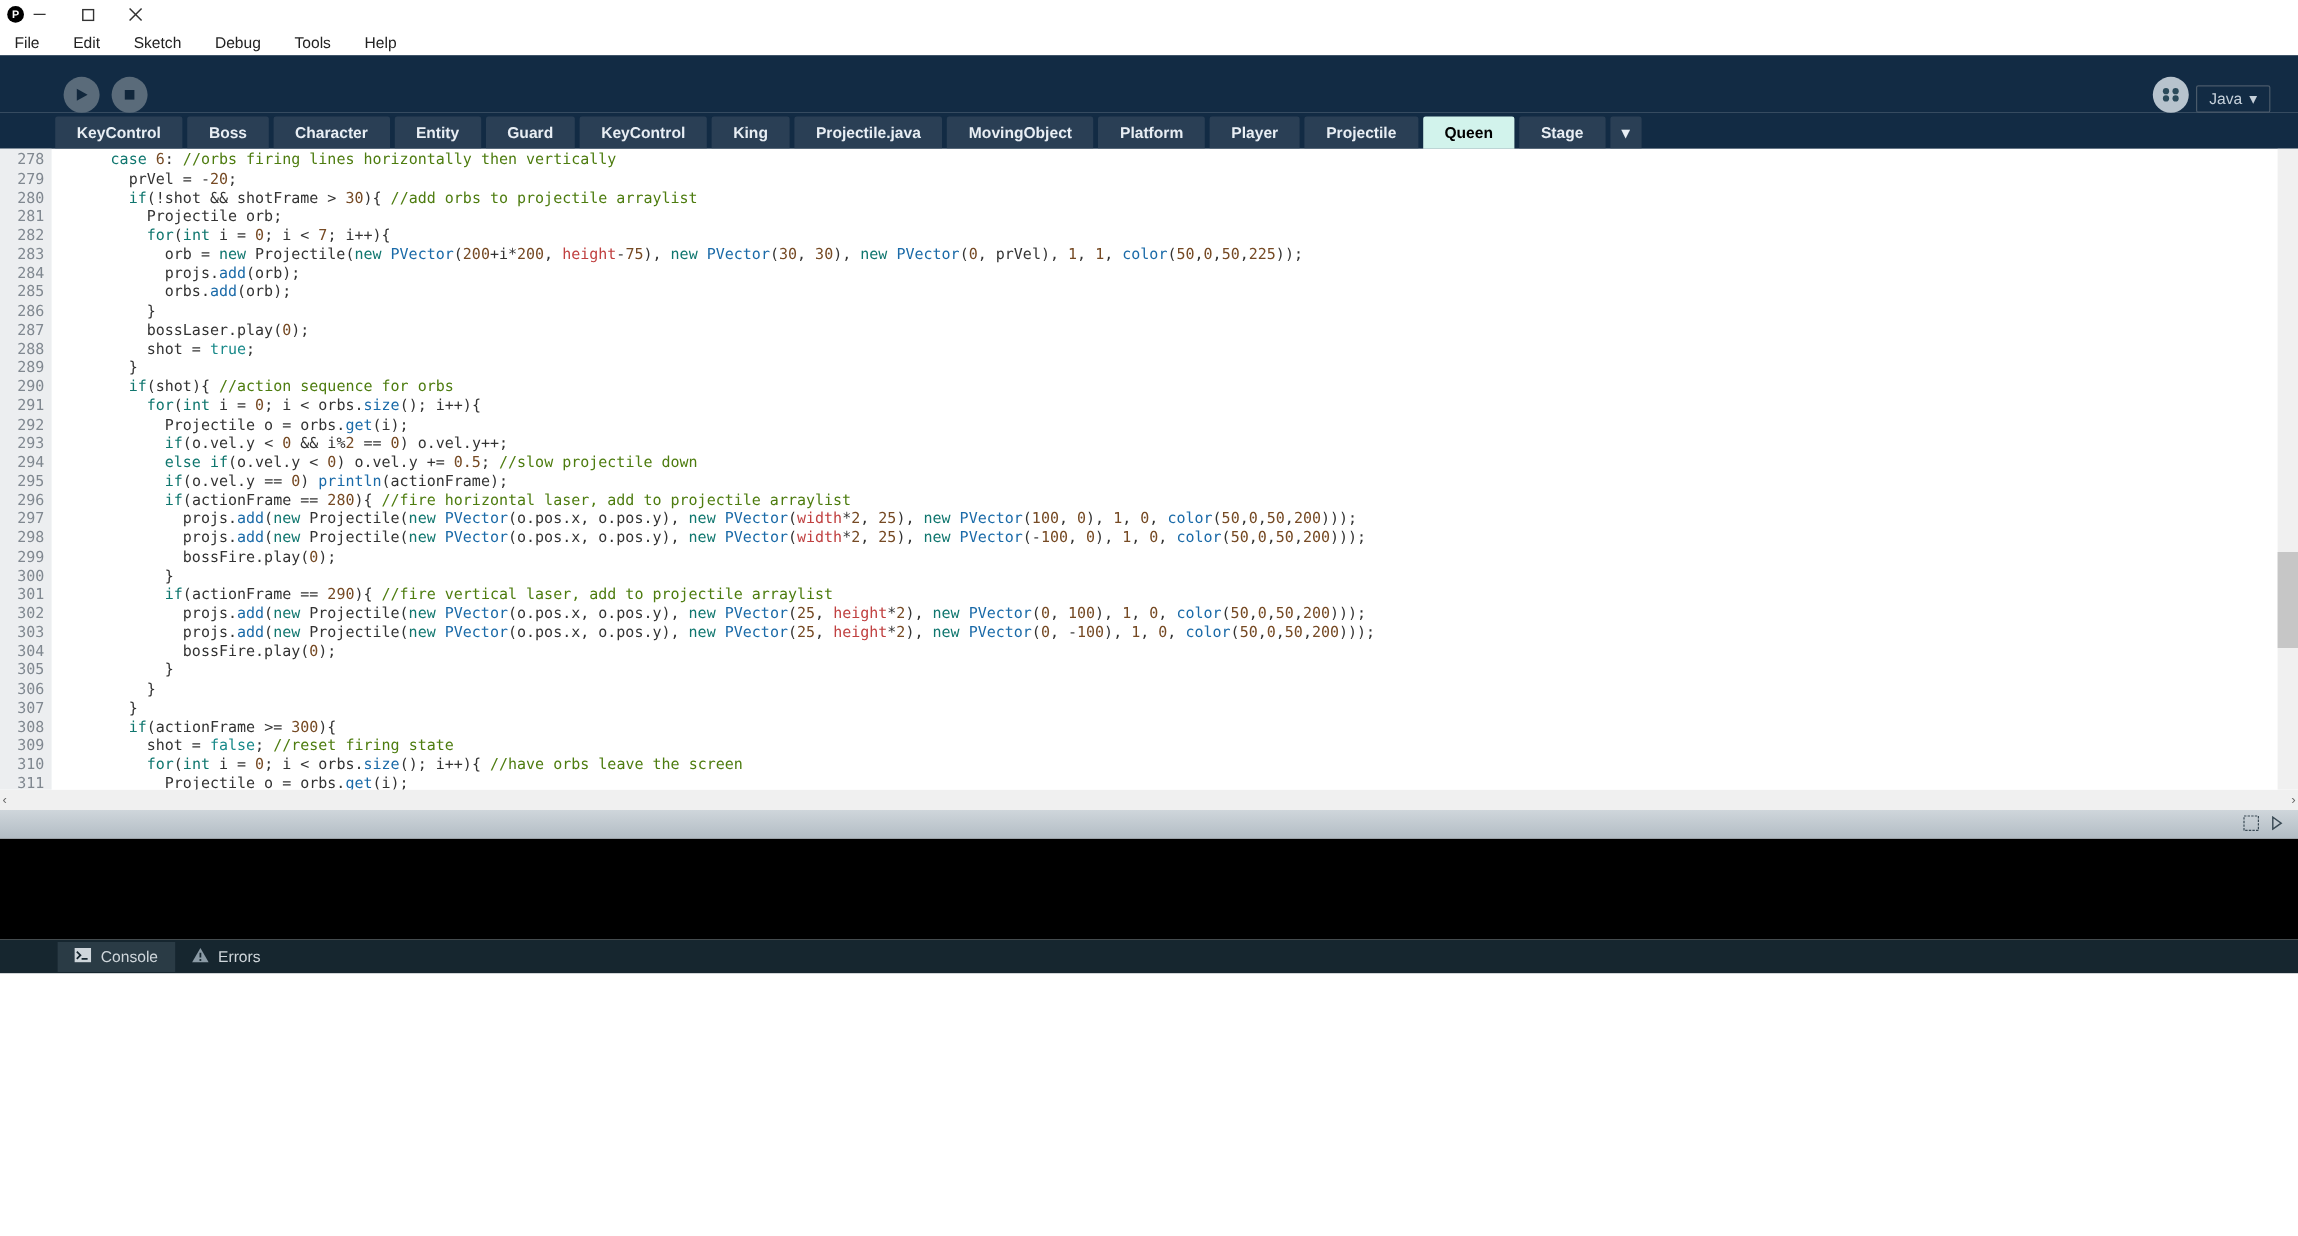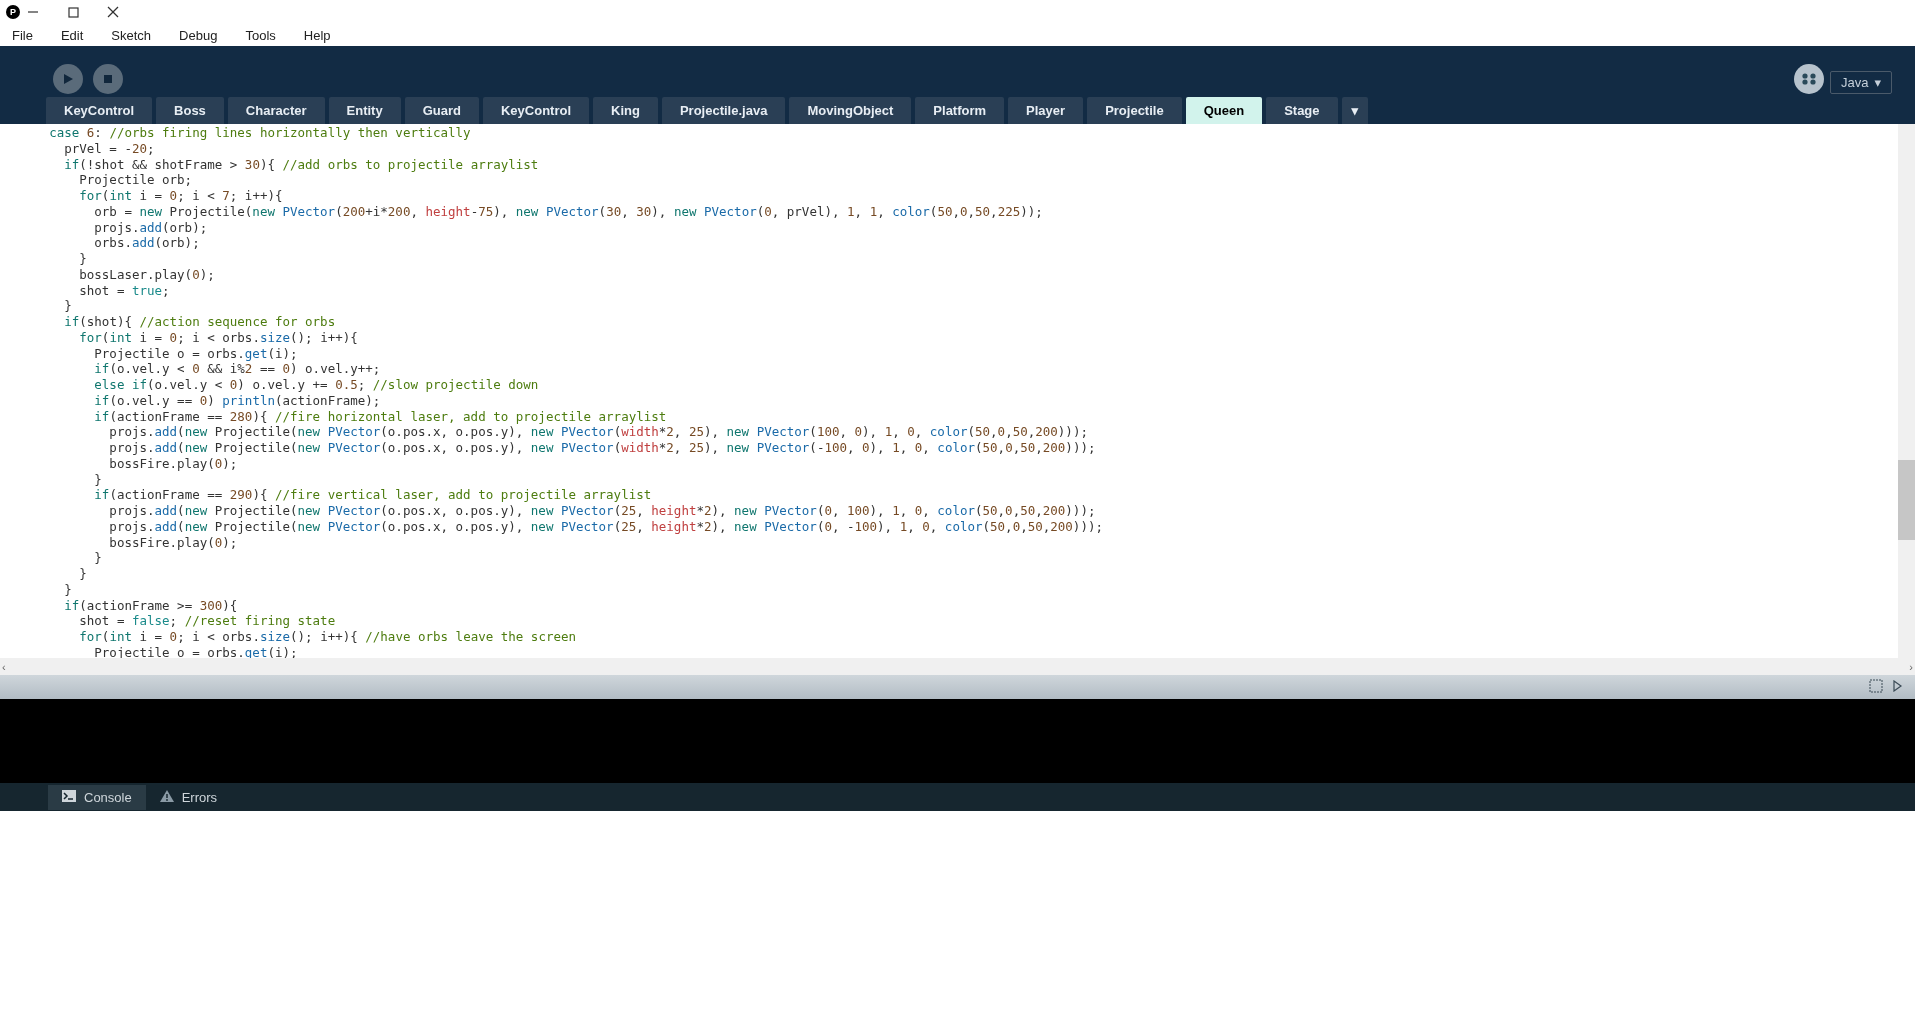--- a/index.html
+++ b/index.html
@@ -227,20 +227,55 @@
     <div class="tab">MovingObject</div>
     <div class="tab">Platform</div>
     <div class="tab">Player</div>
     <div class="tab">Projectile</div>
     <div class="tab active">Queen</div>
     <div class="tab">Stage</div>
     <div class="tab more">▾</div>
   </div>
 
 <div class="editor-wrap">
+  <div class="gutter" id="gutter">278
+279
+280
+281
+282
+283
+284
+285
+286
+287
+288
+289
+290
+291
+292
+293
+294
+295
+296
+297
+298
+299
+300
+301
+302
+303
+304
+305
+306
+307
+308
+309
+310
+311
+</div>
   <div class="codearea" id="codearea"><div><span>      </span><span class="kw">case</span><span> </span><span class="lit">6</span><span>: </span><span class="cm">//orbs firing lines horizontally then vertically</span></div><div><span>        prVel = -</span><span class="lit">20</span><span>;</span></div><div><span>        </span><span class="kw">if</span><span>(!shot &amp;&amp; shotFrame &gt; </span><span class="lit">30</span><span>){ </span><span class="cm">//add orbs to projectile arraylist</span></div><div><span>          Projectile orb;</span></div><div><span>          </span><span class="kw">for</span><span>(</span><span class="kw">int</span><span> i = </span><span class="lit">0</span><span>; i &lt; </span><span class="lit">7</span><span>; i++){</span></div><div><span>            orb = </span><span class="kw">new</span><span> Projectile(</span><span class="kw">new</span><span> </span><span class="ty">PVector</span><span>(</span><span class="lit">200</span><span>+i*</span><span class="lit">200</span><span>, </span><span class="red">height</span><span>-</span><span class="lit">75</span><span>), </span><span class="kw">new</span><span> </span><span class="ty">PVector</span><span>(</span><span class="lit">30</span><span>, </span><span class="lit">30</span><span>), </span><span class="kw">new</span><span> </span><span class="ty">PVector</span><span>(</span><span class="lit">0</span><span>, prVel), </span><span class="lit">1</span><span>, </span><span class="lit">1</span><span>, </span><span class="fn">color</span><span>(</span><span class="lit">50</span><span>,</span><span class="lit">0</span><span>,</span><span class="lit">50</span><span>,</span><span class="lit">225</span><span>));</span></div><div><span>            projs.</span><span class="fn">add</span><span>(orb);</span></div><div><span>            orbs.</span><span class="fn">add</span><span>(orb);</span></div><div><span>          }</span></div><div><span>          bossLaser.play(</span><span class="lit">0</span><span>);</span></div><div><span>          shot = </span><span class="teal">true</span><span>;</span></div><div><span>        }</span></div><div><span>        </span><span class="kw">if</span><span>(shot){ </span><span class="cm">//action sequence for orbs</span></div><div><span>          </span><span class="kw">for</span><span>(</span><span class="kw">int</span><span> i = </span><span class="lit">0</span><span>; i &lt; orbs.</span><span class="fn">size</span><span>(); i++){</span></div><div><span>            Projectile o = orbs.</span><span class="fn">get</span><span>(i);</span></div><div><span>            </span><span class="kw">if</span><span>(o.vel.y &lt; </span><span class="lit">0</span><span> &amp;&amp; i%</span><span class="lit">2</span><span> == </span><span class="lit">0</span><span>) o.vel.y++;</span></div><div><span>            </span><span class="kw">else if</span><span>(o.vel.y &lt; </span><span class="lit">0</span><span>) o.vel.y += </span><span class="lit">0.5</span><span>; </span><span class="cm">//slow projectile down</span></div><div><span>            </span><span class="kw">if</span><span>(o.vel.y == </span><span class="lit">0</span><span>) </span><span class="fn">println</span><span>(actionFrame);</span></div><div><span>            </span><span class="kw">if</span><span>(actionFrame == </span><span class="lit">280</span><span>){ </span><span class="cm">//fire horizontal laser, add to projectile arraylist</span></div><div><span>              projs.</span><span class="fn">add</span><span>(</span><span class="kw">new</span><span> Projectile(</span><span class="kw">new</span><span> </span><span class="ty">PVector</span><span>(o.pos.x, o.pos.y), </span><span class="kw">new</span><span> </span><span class="ty">PVector</span><span>(</span><span class="red">width</span><span>*</span><span class="lit">2</span><span>, </span><span class="lit">25</span><span>), </span><span class="kw">new</span><span> </span><span class="ty">PVector</span><span>(</span><span class="lit">100</span><span>, </span><span class="lit">0</span><span>), </span><span class="lit">1</span><span>, </span><span class="lit">0</span><span>, </span><span class="fn">color</span><span>(</span><span class="lit">50</span><span>,</span><span class="lit">0</span><span>,</span><span class="lit">50</span><span>,</span><span class="lit">200</span><span>)));</span></div><div><span>              projs.</span><span class="fn">add</span><span>(</span><span class="kw">new</span><span> Projectile(</span><span class="kw">new</span><span> </span><span class="ty">PVector</span><span>(o.pos.x, o.pos.y), </span><span class="kw">new</span><span> </span><span class="ty">PVector</span><span>(</span><span class="red">width</span><span>*</span><span class="lit">2</span><span>, </span><span class="lit">25</span><span>), </span><span class="kw">new</span><span> </span><span class="ty">PVector</span><span>(-</span><span class="lit">100</span><span>, </span><span class="lit">0</span><span>), </span><span class="lit">1</span><span>, </span><span class="lit">0</span><span>, </span><span class="fn">color</span><span>(</span><span class="lit">50</span><span>,</span><span class="lit">0</span><span>,</span><span class="lit">50</span><span>,</span><span class="lit">200</span><span>)));</span></div><div><span>              bossFire.play(</span><span class="lit">0</span><span>);</span></div><div><span>            }</span></div><div><span>            </span><span class="kw">if</span><span>(actionFrame == </span><span class="lit">290</span><span>){ </span><span class="cm">//fire vertical laser, add to projectile arraylist</span></div><div><span>              projs.</span><span class="fn">add</span><span>(</span><span class="kw">new</span><span> Projectile(</span><span class="kw">new</span><span> </span><span class="ty">PVector</span><span>(o.pos.x, o.pos.y), </span><span class="kw">new</span><span> </span><span class="ty">PVector</span><span>(</span><span class="lit">25</span><span>, </span><span class="red">height</span><span>*</span><span class="lit">2</span><span>), </span><span class="kw">new</span><span> </span><span class="ty">PVector</span><span>(</span><span class="lit">0</span><span>, </span><span class="lit">100</span><span>), </span><span class="lit">1</span><span>, </span><span class="lit">0</span><span>, </span><span class="fn">color</span><span>(</span><span class="lit">50</span><span>,</span><span class="lit">0</span><span>,</span><span class="lit">50</span><span>,</span><span class="lit">200</span><span>)));</span></div><div><span>              projs.</span><span class="fn">add</span><span>(</span><span class="kw">new</span><span> Projectile(</span><span class="kw">new</span><span> </span><span class="ty">PVector</span><span>(o.pos.x, o.pos.y), </span><span class="kw">new</span><span> </span><span class="ty">PVector</span><span>(</span><span class="lit">25</span><span>, </span><span class="red">height</span><span>*</span><span class="lit">2</span><span>), </span><span class="kw">new</span><span> </span><span class="ty">PVector</span><span>(</span><span class="lit">0</span><span>, -</span><span class="lit">100</span><span>), </span><span class="lit">1</span><span>, </span><span class="lit">0</span><span>, </span><span class="fn">color</span><span>(</span><span class="lit">50</span><span>,</span><span class="lit">0</span><span>,</span><span class="lit">50</span><span>,</span><span class="lit">200</span><span>)));</span></div><div><span>              bossFire.play(</span><span class="lit">0</span><span>);</span></div><div><span>            }</span></div><div><span>          }</span></div><div><span>        }</span></div><div><span>        </span><span class="kw">if</span><span>(actionFrame &gt;= </span><span class="lit">300</span><span>){</span></div><div><span>          shot = </span><span class="teal">false</span><span>; </span><span class="cm">//reset firing state</span></div><div><span>          </span><span class="kw">for</span><span>(</span><span class="kw">int</span><span> i = </span><span class="lit">0</span><span>; i &lt; orbs.</span><span class="fn">size</span><span>(); i++){ </span><span class="cm">//have orbs leave the screen</span></div><div><span>            Projectile o = orbs.</span><span class="fn">get</span><span>(i);</span></div></div>
   <div class="vscroll">
     <div class="thumb"></div>
   </div>
 </div>
 
 <div class="hscrollbar">
   <span>‹</span>
   <span>›</span>
 </div>

